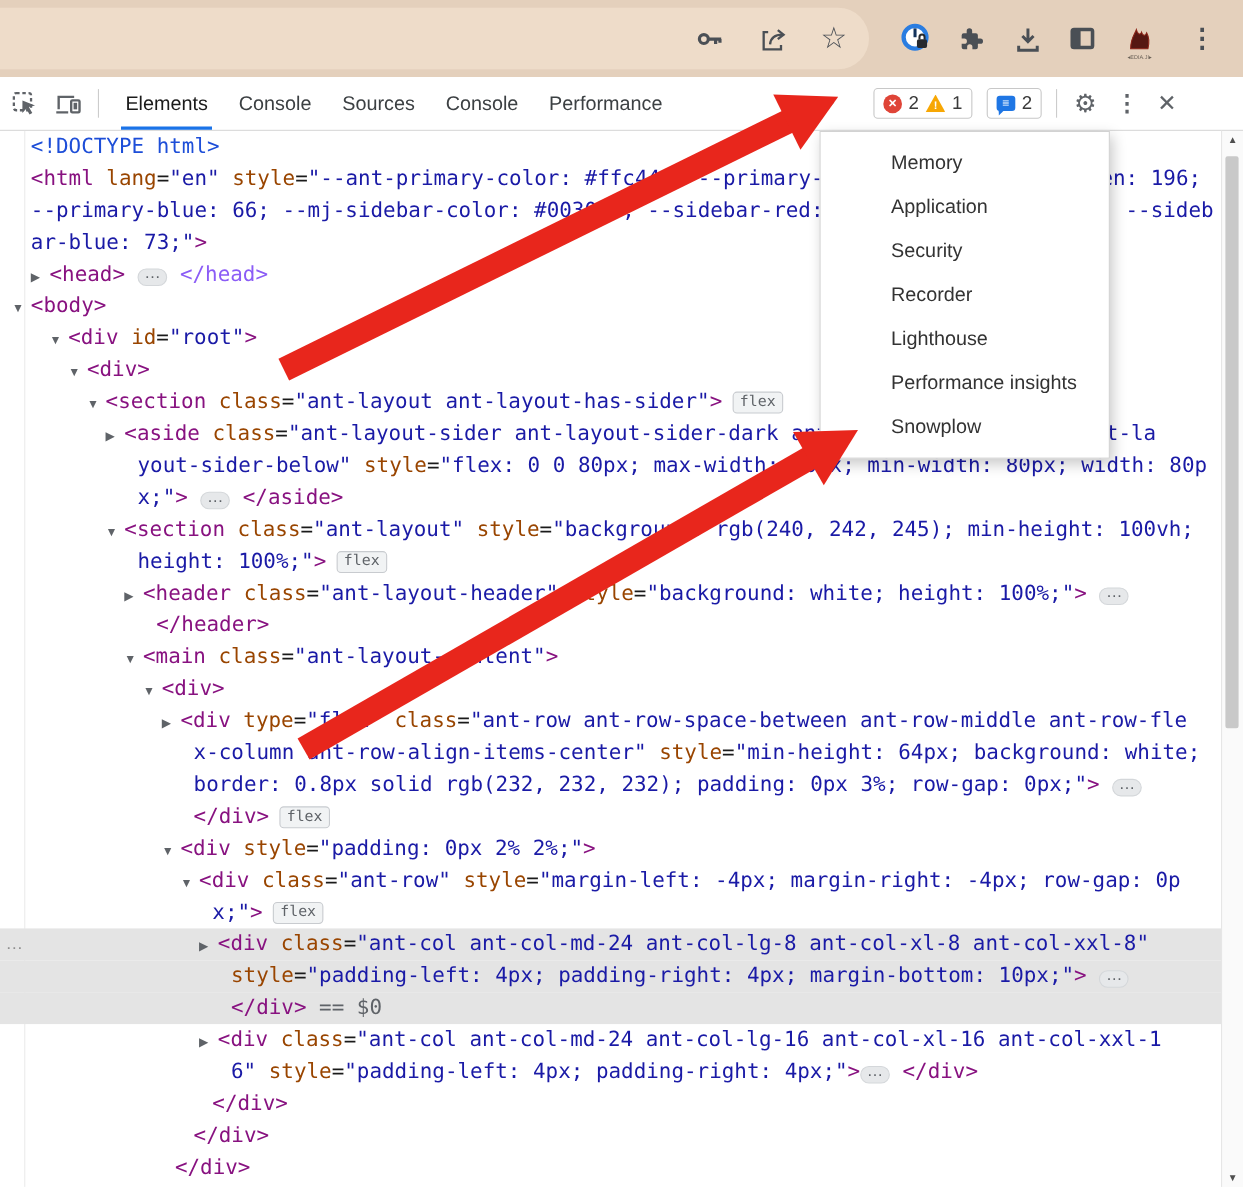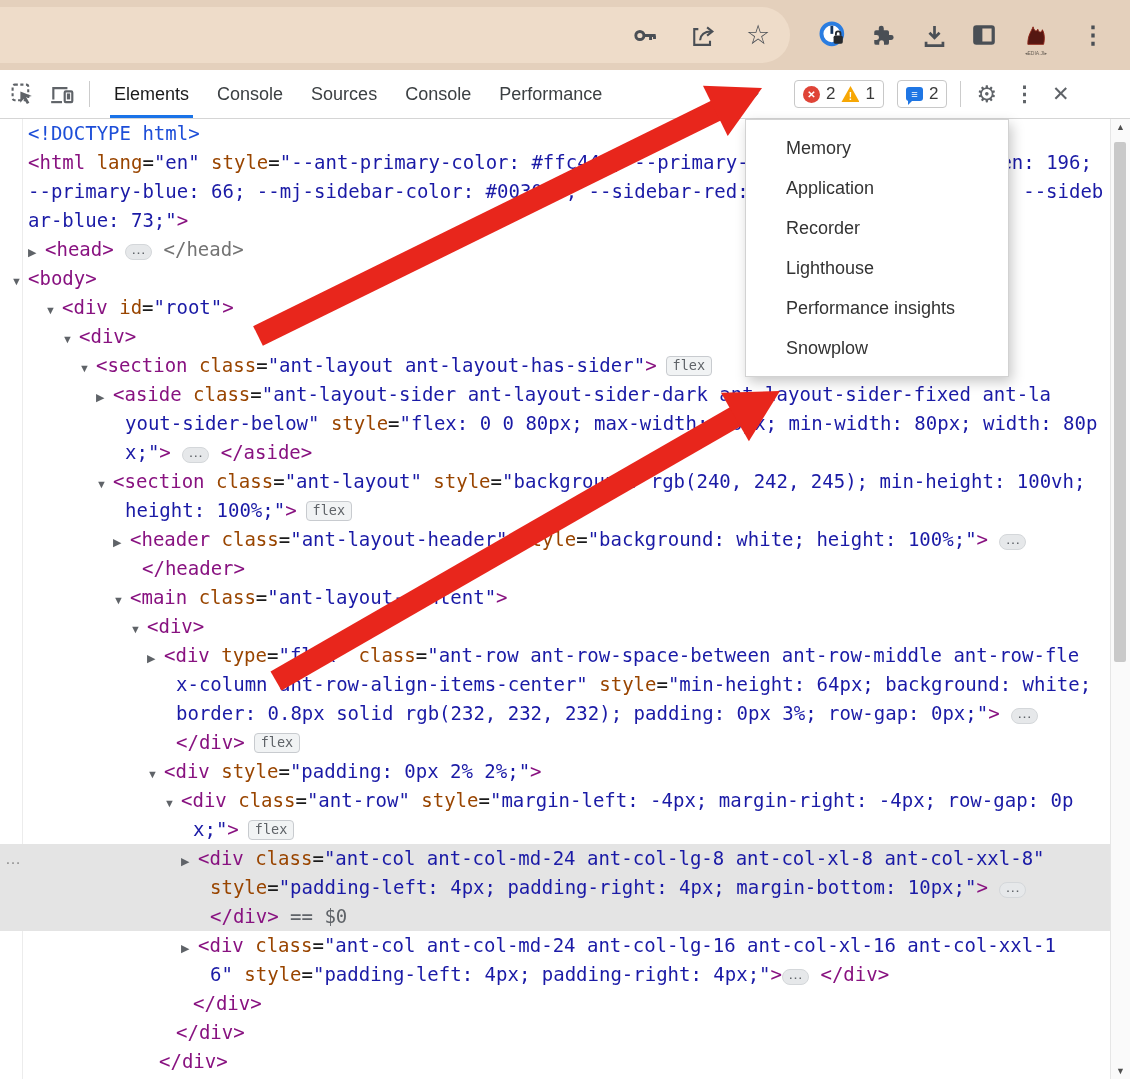--- a/index.html
+++ b/index.html
@@ -49,21 +49,21 @@
           color:#5f6368;font-size:13.5px;line-height:15px;vertical-align:2px;font-family:"DejaVu Sans Mono",monospace;}
 
   
   #scrollbar{position:absolute;top:119px;right:0;width:19px;height:960px;background:#fafafa;border-left:1px solid #e6e6e6;z-index:3;}
   #scroll-thumb{position:absolute;top:23px;left:3px;width:12px;height:520px;background:#c9c9c9;border-radius:2px;}
   .scroll-arrow{position:absolute;left:0;width:19px;text-align:center;font-size:9px;color:#4f4f4f;}
 
   
   #panels-menu{position:absolute;left:745px;top:119px;width:262px;background:#fff;border:1px solid #d2d2d2;
                box-shadow:3px 5px 12px rgba(0,0,0,.22);z-index:30;padding:8px 0;}
-  .menu-item{height:40px;line-height:40px;padding-left:40px;font-size:18px;color:#333;white-space:nowrap;}
+  .menu-item{height:40px;line-height:40px;padding-left:64px;font-size:18px;color:#333;white-space:nowrap;}
 
   
   #annot{position:absolute;top:0;left:0;z-index:40;pointer-events:none;}
 </style>
 </head>
 <body>
 
 <div id="browser-bar">
   <div id="omnibox"></div>
 
@@ -163,21 +163,21 @@
     <span class="ctl">✕</span>
   </div>
 </div>
 
 <div id="code-area">
   <div id="code-lines">
       <div class="line" style="padding-left: 28px;"><span style="color: #1d4ed8;">&lt;!DOCTYPE html&gt;</span></div>
       <div class="line" style="padding-left: 28px;"><span style="color: rgb(136, 18, 128);">&lt;html</span><span style="color: rgb(26, 26, 26);"> </span><span style="color: rgb(153, 69, 0);">lang</span><span style="color: rgb(26, 26, 26);">=</span><span style="color: rgb(26, 26, 166);">"en"</span><span style="color: rgb(26, 26, 26);"> </span><span style="color: rgb(153, 69, 0);">style</span><span style="color: rgb(26, 26, 26);">=</span><span style="color: rgb(26, 26, 166);">"--ant-primary-color: #ffc44c; --primary-red: 25; --primary-green: 196;</span></div>
       <div class="line" style="padding-left: 28px;"><span style="color: rgb(26, 26, 166);">--primary-blue: 66; --mj-sidebar-color: #003049; --sidebar-red: 216; --sidebar-grn: 8; --sideb</span></div>
       <div class="line" style="padding-left: 28px;"><span style="color: rgb(26, 26, 166);">ar-blue: 73;"</span><span style="color: rgb(136, 18, 128);">&gt;</span></div>
-      <div class="line" style="padding-left: 45px;"><span class="tri">▶</span><span style="color: rgb(136, 18, 128);">&lt;head&gt;</span><span style="color: rgb(26, 26, 26);"> </span><span class="ell">…</span><span style="color: rgb(26, 26, 26);"> </span><span style="color: #737373;">&lt;/head&gt;</span></div>
+      <div class="line" style="padding-left: 45px;"><span class="tri">▶</span><span style="color: rgb(136, 18, 128);">&lt;head&gt;</span><span style="color: rgb(26, 26, 26);"> </span><span class="ell">…</span><span style="color: rgb(26, 26, 26);"> </span><span style="color: #8b5cf6;">&lt;/head&gt;</span></div>
       <div class="line" style="padding-left: 28px;"><span class="tri">▼</span><span style="color: rgb(136, 18, 128);">&lt;body&gt;</span></div>
       <div class="line" style="padding-left: 62px;"><span class="tri">▼</span><span style="color: rgb(136, 18, 128);">&lt;div</span><span style="color: rgb(26, 26, 26);"> </span><span style="color: rgb(153, 69, 0);">id</span><span style="color: rgb(26, 26, 26);">=</span><span style="color: rgb(26, 26, 166);">"root"</span><span style="color: rgb(136, 18, 128);">&gt;</span></div>
       <div class="line" style="padding-left: 79px;"><span class="tri">▼</span><span style="color: rgb(136, 18, 128);">&lt;div&gt;</span></div>
       <div class="line" style="padding-left: 96px;"><span class="tri">▼</span><span style="color: rgb(136, 18, 128);">&lt;section</span><span style="color: rgb(26, 26, 26);"> </span><span style="color: rgb(153, 69, 0);">class</span><span style="color: rgb(26, 26, 26);">=</span><span style="color: rgb(26, 26, 166);">"ant-layout ant-layout-has-sider"</span><span style="color: rgb(136, 18, 128);">&gt;</span><span class="fbadge">flex</span></div>
       <div class="line" style="padding-left: 113px;"><span class="tri">▶</span><span style="color: rgb(136, 18, 128);">&lt;aside</span><span style="color: rgb(26, 26, 26);"> </span><span style="color: rgb(153, 69, 0);">class</span><span style="color: rgb(26, 26, 26);">=</span><span style="color: rgb(26, 26, 166);">"ant-layout-sider ant-layout-sider-dark ant-layout-sider-fixed ant-la</span></div>
       <div class="line" style="padding-left: 125px;"><span style="color: rgb(26, 26, 166);">yout-sider-below" </span><span style="color: rgb(153, 69, 0);">style</span><span style="color: rgb(26, 26, 26);">=</span><span style="color: rgb(26, 26, 166);">"flex: 0 0 80px; max-width: 80px; min-width: 80px; width: 80p</span></div>
       <div class="line" style="padding-left: 125px;"><span style="color: rgb(26, 26, 166);">x;"</span><span style="color: rgb(136, 18, 128);">&gt;</span><span style="color: rgb(26, 26, 26);"> </span><span class="ell">…</span><span style="color: rgb(26, 26, 26);"> </span><span style="color: rgb(136, 18, 128);">&lt;/aside&gt;</span></div>
       <div class="line" style="padding-left: 113px;"><span class="tri">▼</span><span style="color: rgb(136, 18, 128);">&lt;section</span><span style="color: rgb(26, 26, 26);"> </span><span style="color: rgb(153, 69, 0);">class</span><span style="color: rgb(26, 26, 26);">=</span><span style="color: rgb(26, 26, 166);">"ant-layout"</span><span style="color: rgb(26, 26, 26);"> </span><span style="color: rgb(153, 69, 0);">style</span><span style="color: rgb(26, 26, 26);">=</span><span style="color: rgb(26, 26, 166);">"background: rgb(240, 242, 245); min-height: 100vh;</span></div>
       <div class="line" style="padding-left: 125px;"><span style="color: rgb(26, 26, 166);">height: 100%;"</span><span style="color: rgb(136, 18, 128);">&gt;</span><span class="fbadge">flex</span></div>
       <div class="line" style="padding-left: 130px;"><span class="tri">▶</span><span style="color: rgb(136, 18, 128);">&lt;header</span><span style="color: rgb(26, 26, 26);"> </span><span style="color: rgb(153, 69, 0);">class</span><span style="color: rgb(26, 26, 26);">=</span><span style="color: rgb(26, 26, 166);">"ant-layout-header"</span><span style="color: rgb(26, 26, 26);"> </span><span style="color: rgb(153, 69, 0);">style</span><span style="color: rgb(26, 26, 26);">=</span><span style="color: rgb(26, 26, 166);">"background: white; height: 100%;"</span><span style="color: rgb(136, 18, 128);">&gt;</span><span style="color: rgb(26, 26, 26);"> </span><span class="ell">…</span></div>
@@ -206,20 +206,21 @@
 
 <div id="scrollbar">
   <span class="scroll-arrow" style="top:3px">▲</span>
   <div id="scroll-thumb"></div>
   <span class="scroll-arrow" style="bottom:3px">▼</span>
 </div>
 
 <div id="panels-menu">
     <div class="menu-item">Memory</div>
     <div class="menu-item">Application</div>
+    <div class="menu-item">Security</div>
     <div class="menu-item">Recorder</div>
     <div class="menu-item">Lighthouse</div>
     <div class="menu-item">Performance insights</div>
     <div class="menu-item">Snowplow</div>
   </div>
 
 <svg id="annot" width="1130" height="1079">
     <line x1="258" y1="336" x2="718.9316407326711" y2="109.19236725852693" stroke="#e8261c" stroke-width="22"></line>
     <polygon points="762,88 727.7048250278676,136.08160743601272 702.9803965595863,85.83518829079563" fill="#e8261c"></polygon>
     <line x1="276" y1="681" x2="738.3956335893928" y2="414.9390203553097" stroke="#e8261c" stroke-width="22"></line>

